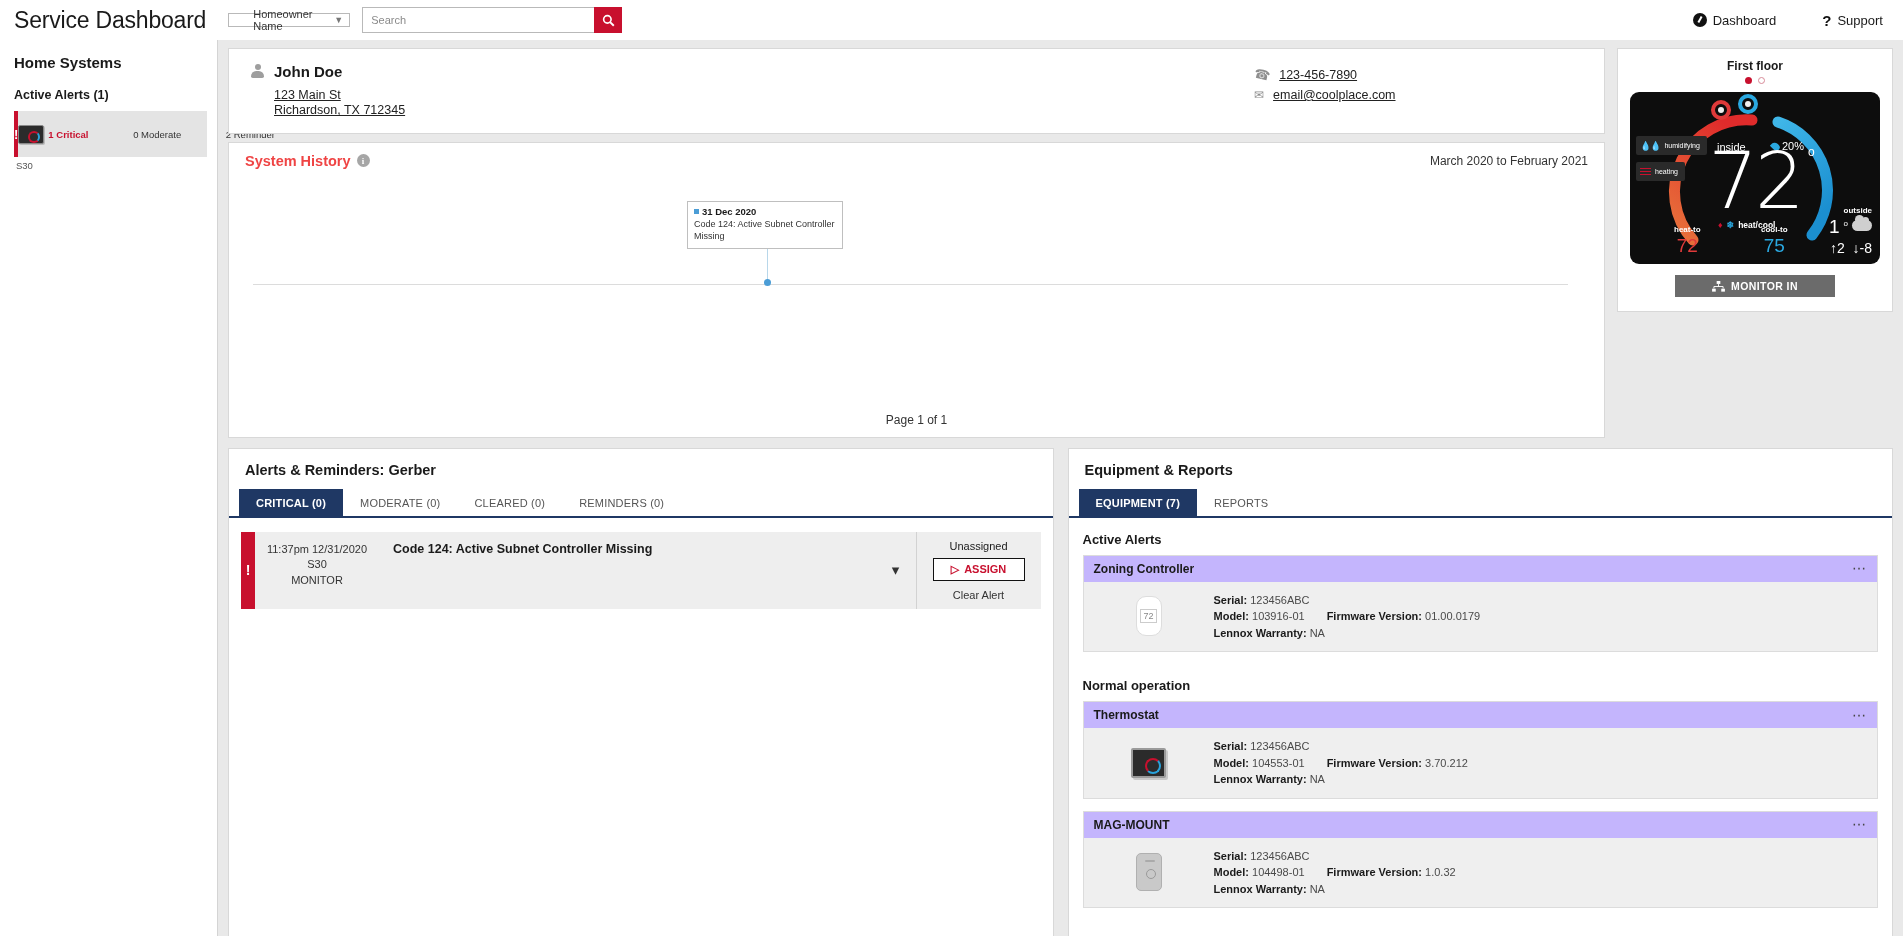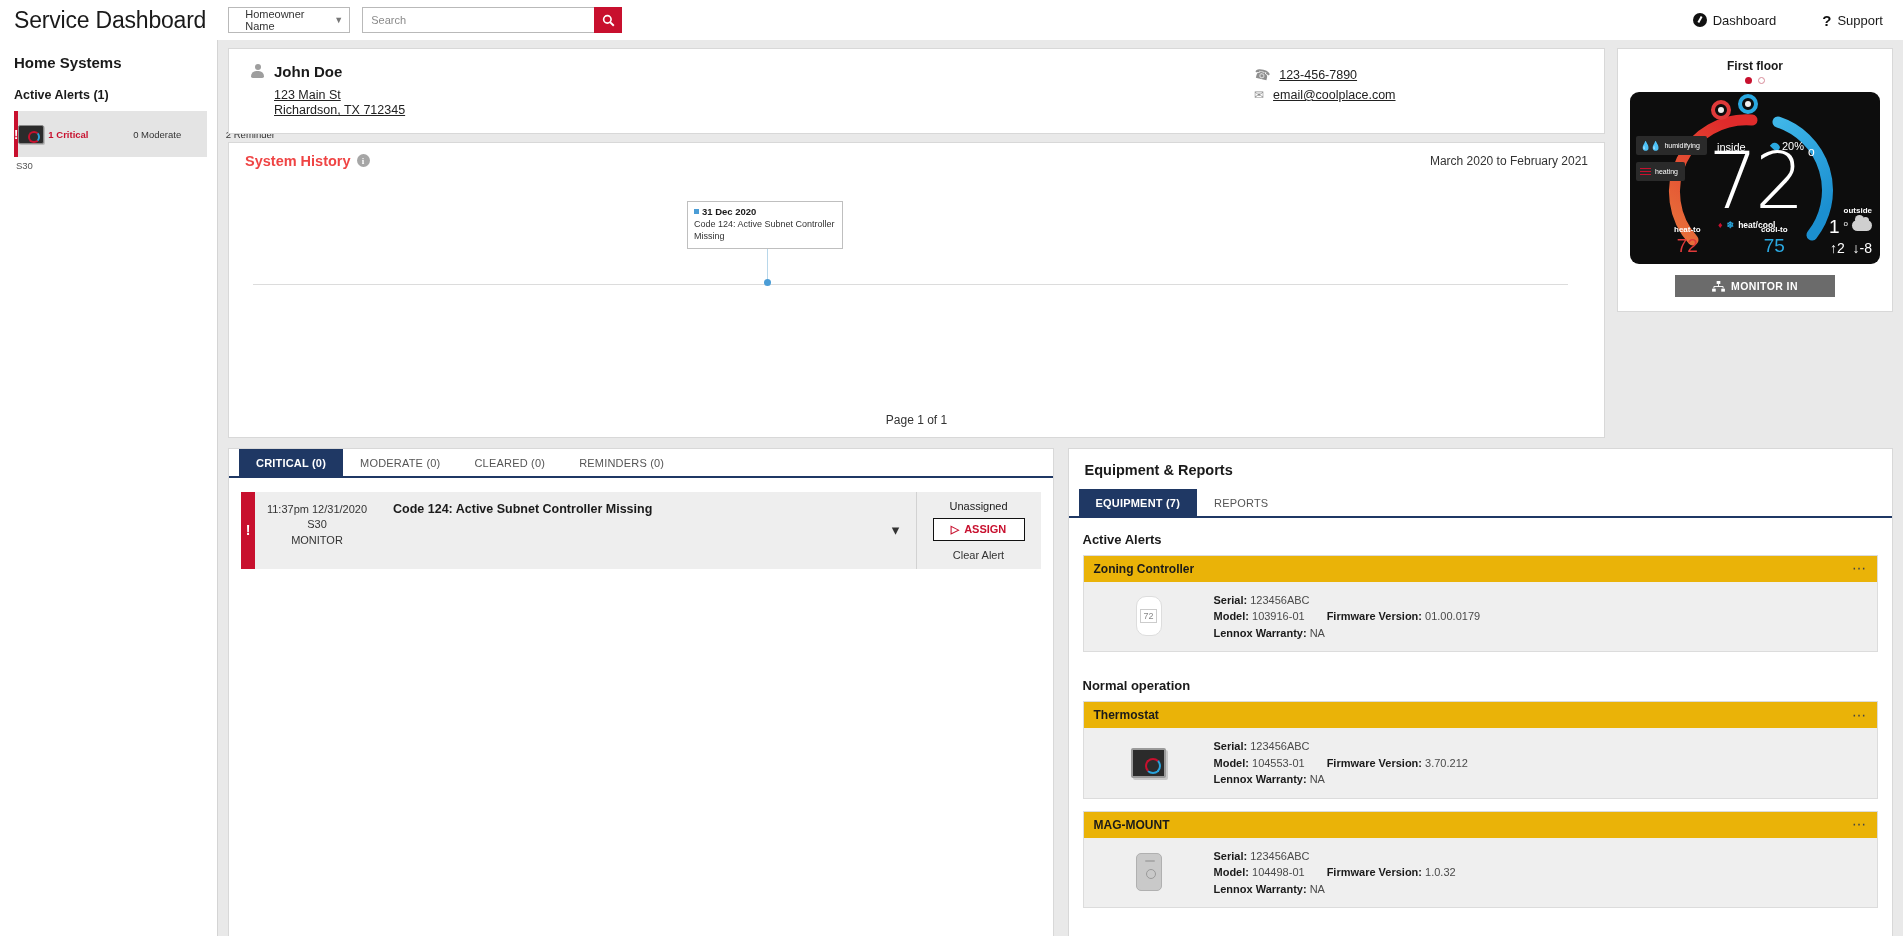--- a/index.html
+++ b/index.html
@@ -12,22 +12,22 @@
   }
   a { color:inherit; }
 
   
   #header {
     height:40px; background:#fff; display:flex; align-items:center;
     padding:0 20px 0 14px; position:relative;
   }
   #app-title { font-size:23px; font-weight:400; color:#1a1a1a; letter-spacing:-.2px; margin-right:22px; }
   .hdr-select {
-    width:122px; height:26px; border:1px solid #b9b9b9; background:#fff;
-    display:flex; align-items:center; padding:0 6px 0 16px; font-size:11px; color:#333;
+    width:122px; height:14px; border:1px solid #b9b9b9; background:#fff;
+    display:flex; align-items:center; padding:0 6px 0 24px; font-size:11px; color:#333;
     justify-content:space-between;
   }
   .hdr-select .chev { font-size:9px; color:#777; }
   .search-wrap { display:flex; margin-left:12px; }
   #search-input {
     width:232px; height:26px; border:1px solid #b9b9b9; border-right:none;
     padding:0 8px; font-size:11px; color:#333; font-family:inherit; outline:none;
   }
   #search-input::placeholder { color:#8a8a8a; }
   #search-btn {
@@ -178,21 +178,21 @@
   .alert-chev { width:40px; display:flex; align-items:center; justify-content:center; font-size:15px; color:#333; cursor:pointer; }
   .alert-actions { width:125px; border-left:1px solid #d2d2d2; padding:8px 6px; text-align:center; }
   .unassigned { font-size:11px; color:#1a1a1a; }
   .assign-btn { margin:6px auto 0; width:92px; height:23px; border:1.5px solid #111; background:#fff;
                 color:#c8102e; font-size:11px; font-weight:bold; display:flex; align-items:center;
                 justify-content:center; gap:5px; cursor:pointer; font-family:inherit; }
   .clear-alert { margin-top:8px; font-size:11px; color:#333; cursor:pointer; }
 
   .eq-section-title { font-size:13px; font-weight:bold; color:#1a1a1a; margin:14px 0 8px 14px; }
   .eq-card { margin:0 14px 12px 14px; border:1px solid #dcdcdc; }
-  .eq-head { background:#eab308; height:26px; display:flex; align-items:center; padding:0 10px; }
+  .eq-head { background:#c4b5fd; height:26px; display:flex; align-items:center; padding:0 10px; }
   .eq-name { font-size:12px; font-weight:bold; color:#1a1a1a; }
   .eq-dots { margin-left:auto; font-size:14px; color:#444; letter-spacing:1px; cursor:pointer; line-height:0.6;}
   .eq-body { display:flex; background:#efefef; padding:10px 10px 10px 0; }
   .eq-thumb { width:130px; display:flex; align-items:center; justify-content:center; }
   .eq-specs { flex:1; font-size:11px; line-height:1.5; color:#4a4a4a; }
   .eq-specs b { color:#1a1a1a; }
   .spec-row2 { display:flex; gap:22px; }
 
   .thumb-zone { width:26px;height:40px;background:#fff;border:1px solid #ddd;border-radius:10px;
                 display:flex;align-items:center;justify-content:center; }
@@ -396,20 +396,21 @@
             <path d="M7 3.4 V6 M2 8.2 V6 H12 V8.2" stroke="#fff" stroke-width="1" fill="none"></path>
           </svg>
           <span>MONITOR IN</span>
         </button>
       </div>
     </div>
 
     <div id="bottom-row">
 
       <div class="panel" id="alerts-panel">
+        <div class="panel-title">Alerts &amp; Reminders: Gerber</div>
         <div class="tabs">
           <div class="tab active">CRITICAL  (0)</div>
           <div class="tab">MODERATE  (0)</div>
           <div class="tab">CLEARED  (0)</div>
           <div class="tab">REMINDERS  (0)</div>
         </div>
 
         <div class="alert-row">
           <div class="alert-bar">
             <span>!</span>

